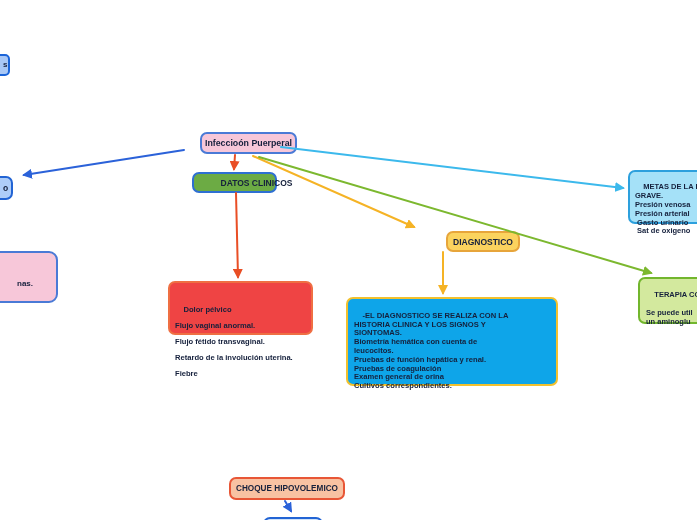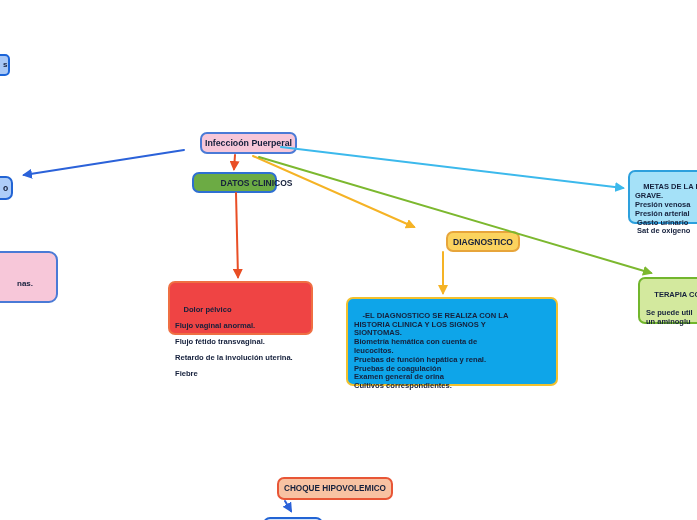--- a/index.html
+++ b/index.html
@@ -35,21 +35,21 @@
     text-align: left;
   }
   
   .n-root        { left:200px; top:132px; width:97px;  height:22px; background:#f7c7d9; border-color:#4a7ad6; font-size:8.8px; }
   .n-datos       { left:192px; top:172px; width:85px;  height:21px; background:#6cab44; border-color:#2e6fd2; font-size:8.5px;padding-left:44px; }
   .n-datos-det   { left:168px; top:281px; width:145px; height:54px; background:#ef4444; border-color:#ef6f43; font-size:7.6px; line-height:16px; padding:3px 5px; }
   .n-diag        { left:406px; top:231px; width:74px;  height:21px; background:#fbd35e; border-color:#e7a53b; font-size:8.5px;margin-left:40px; }
   .n-diag-det    { left:346px; top:297px; width:212px; height:89px; background:#0ea5e9; border-color:#f2c12e; font-size:7.6px; line-height:8.8px; padding:4px 6px; }
   .n-metas       { left:628px; top:170px; width:150px; height:54px; background:#a5e1f8; border-color:#2da0dd; font-size:7.5px; line-height:8.9px; padding:2px 5px; }
   .n-terapia     { left:638px; top:277px; width:130px; height:47px; background:#d3e99e; border-color:#72b62d; font-size:7.5px; line-height:9px;   padding:2px 6px; }
-  .n-choque      { left:229px; top:477px; width:116px; height:23px; background:#f8c2a2; border-color:#e85636; font-size:8.2px;margin-left:48px; }
+  .n-choque      { left:229px; top:477px; width:116px; height:23px; background:#f8c2a2; border-color:#e85636; font-size:8.2px; }
   .n-left-pink   { left:-150px; top:251px; width:208px; height:52px; background:#f7c7d9; border-color:#4a7ad6; border-radius:9px; }
   .n-left-blue   { left:-62px;  top:176px; width:75px;  height:24px; background:#aecdf8; border-color:#2264d4; }
   .n-topleft     { left:-30px;  top:54px;  width:40px;  height:22px; background:#a9c8f6; border-color:#1b64d8; border-radius:5px; }
   .n-bottom      { left:263px;  top:517px; width:60px;  height:30px; background:#cfe3fb; border-color:#2264d4; }
   .frag {
     position: absolute;
     font-size: 8px;
     font-weight: bold;
     color: #15203c;
     white-space: nowrap;

